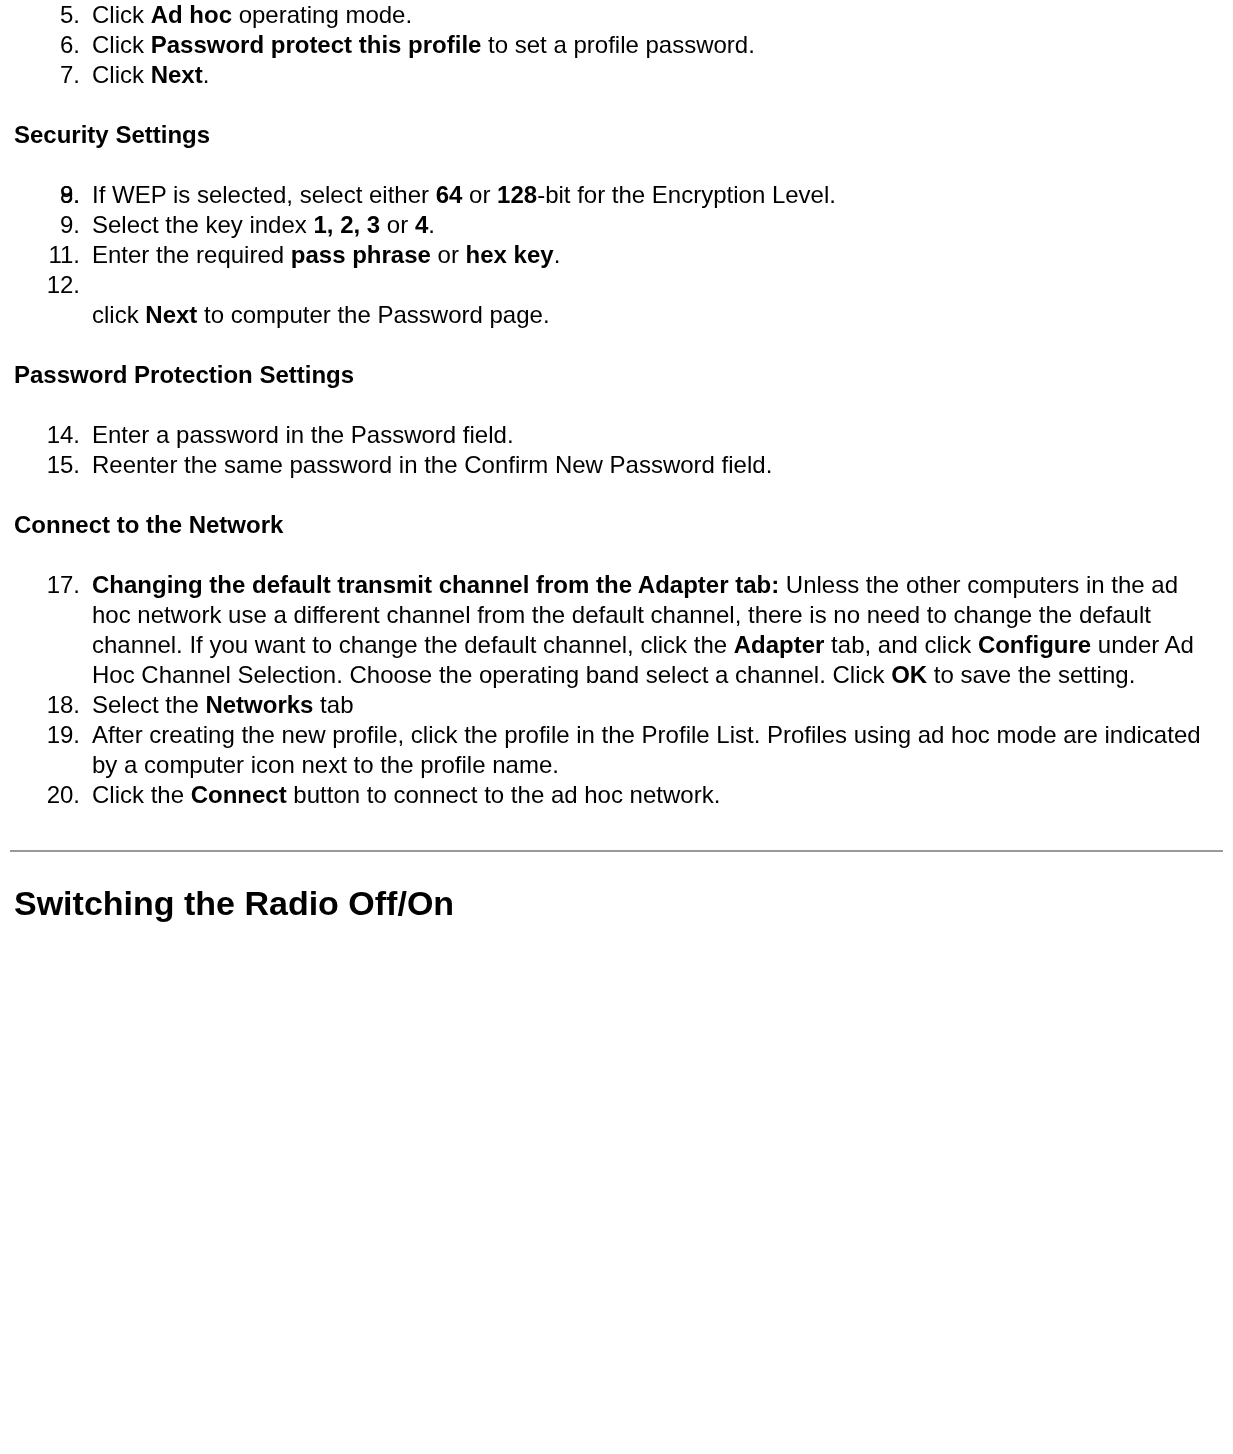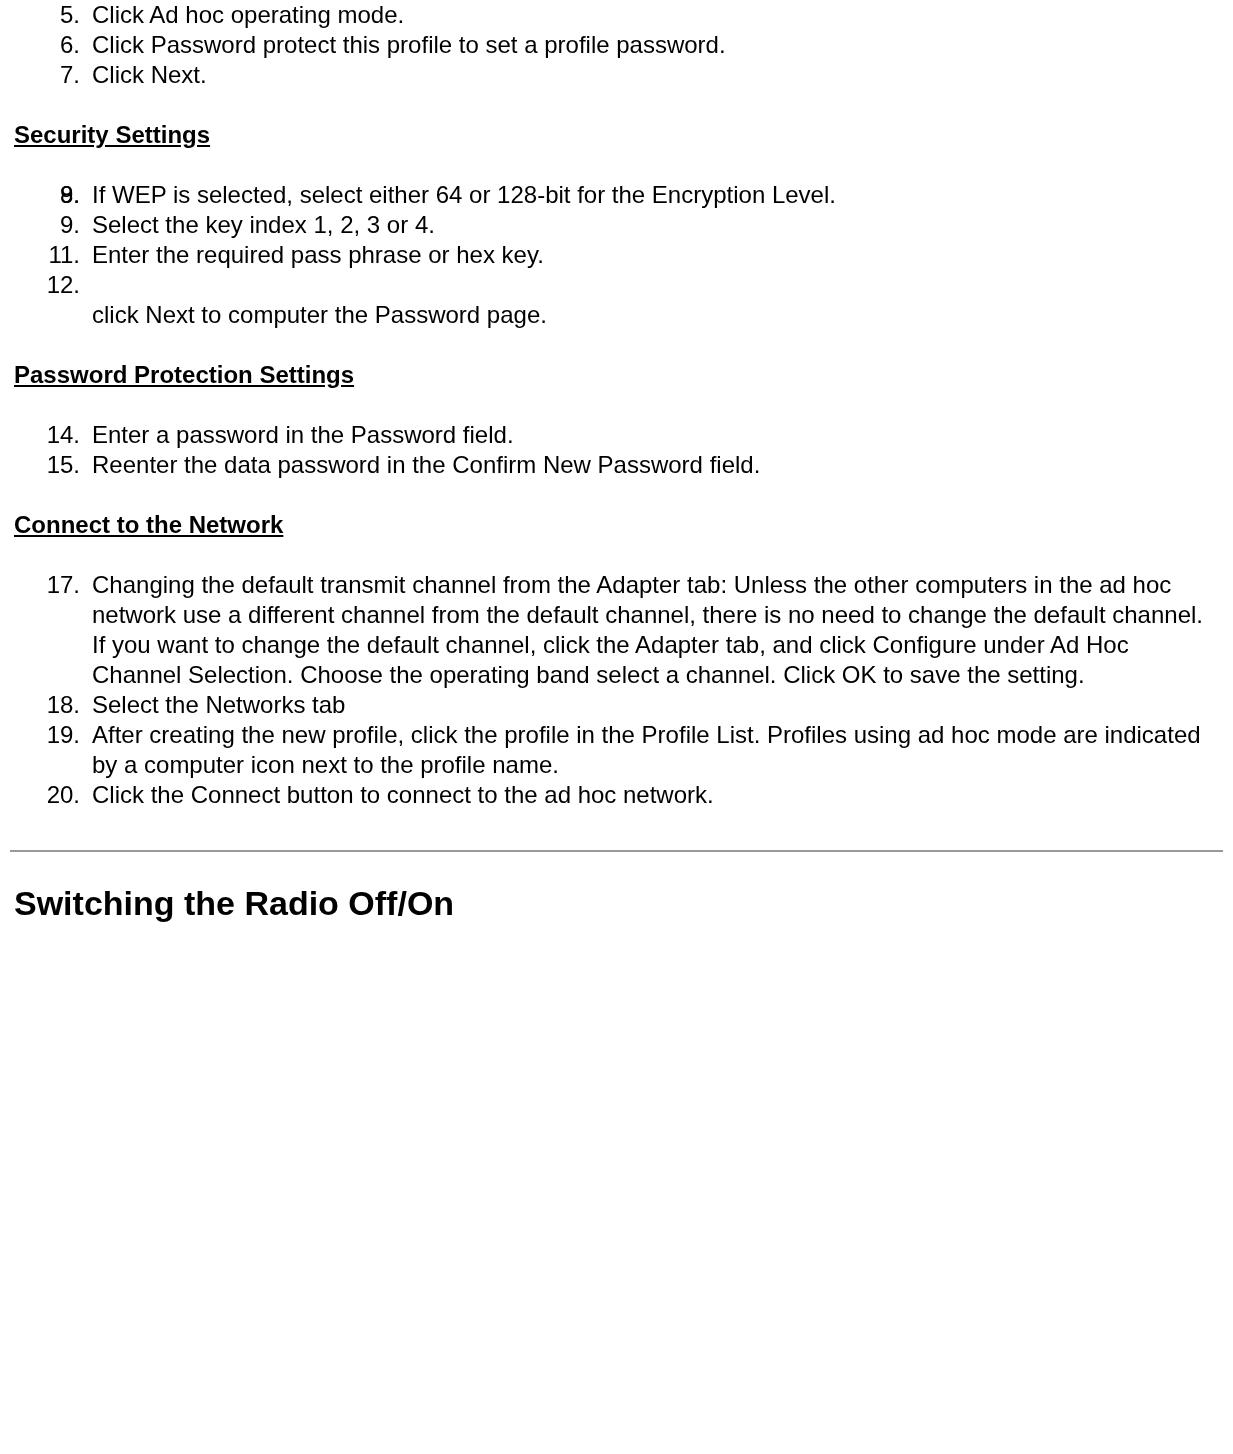--- a/index.html
+++ b/index.html
@@ -23,26 +23,25 @@
       position: relative;
       padding: 0 10px 0 10px;
       margin: 0;
     }
     ol li .num {
       position: absolute;
       left: -52px;
       width: 50px;
       text-align: right;
     }
-    b { font-weight: normal; }
+    b { font-weight: bold; }
     .section-heading {
       font-weight: bold;
       margin: 30px 0 30px 0;
       padding-left: 4px;
-      text-decoration: underline;
     }
     hr {
       margin: 40px 0 30px 0;
       border: none;
       border-top: 2px solid #999;
     }
     h2 {
       font-size: 34px;
       font-weight: bold;
       margin: 19px 0 0 0;
@@ -98,21 +97,21 @@
 
   <div class="section-heading">Password Protection Settings</div>
 
   <ol>
     <li>
       <span class="num">14.</span>
       <span>Enter a password in the Password field.</span>
     </li>
     <li>
       <span class="num">15.</span>
-      <span>Reenter the data password in the Confirm New Password field.</span>
+      <span>Reenter the same password in the Confirm New Password field.</span>
     </li>
   </ol>
 
   <div class="section-heading">Connect to the Network</div>
 
   <ol>
     <li>
       <span class="num">17.</span>
       <span><b>Changing the default transmit channel from the Adapter tab:</b><span> Unless the other computers in the ad hoc network use a different channel from the default channel, there is no need to change the default channel. If you want to change the default channel, click the </span><b>Adapter</b><span> tab, and click </span><b>Configure</b><span> under Ad Hoc Channel Selection. Choose the operating band select a channel. Click </span><b>OK</b><span> to save the setting.</span></span>
     </li>

